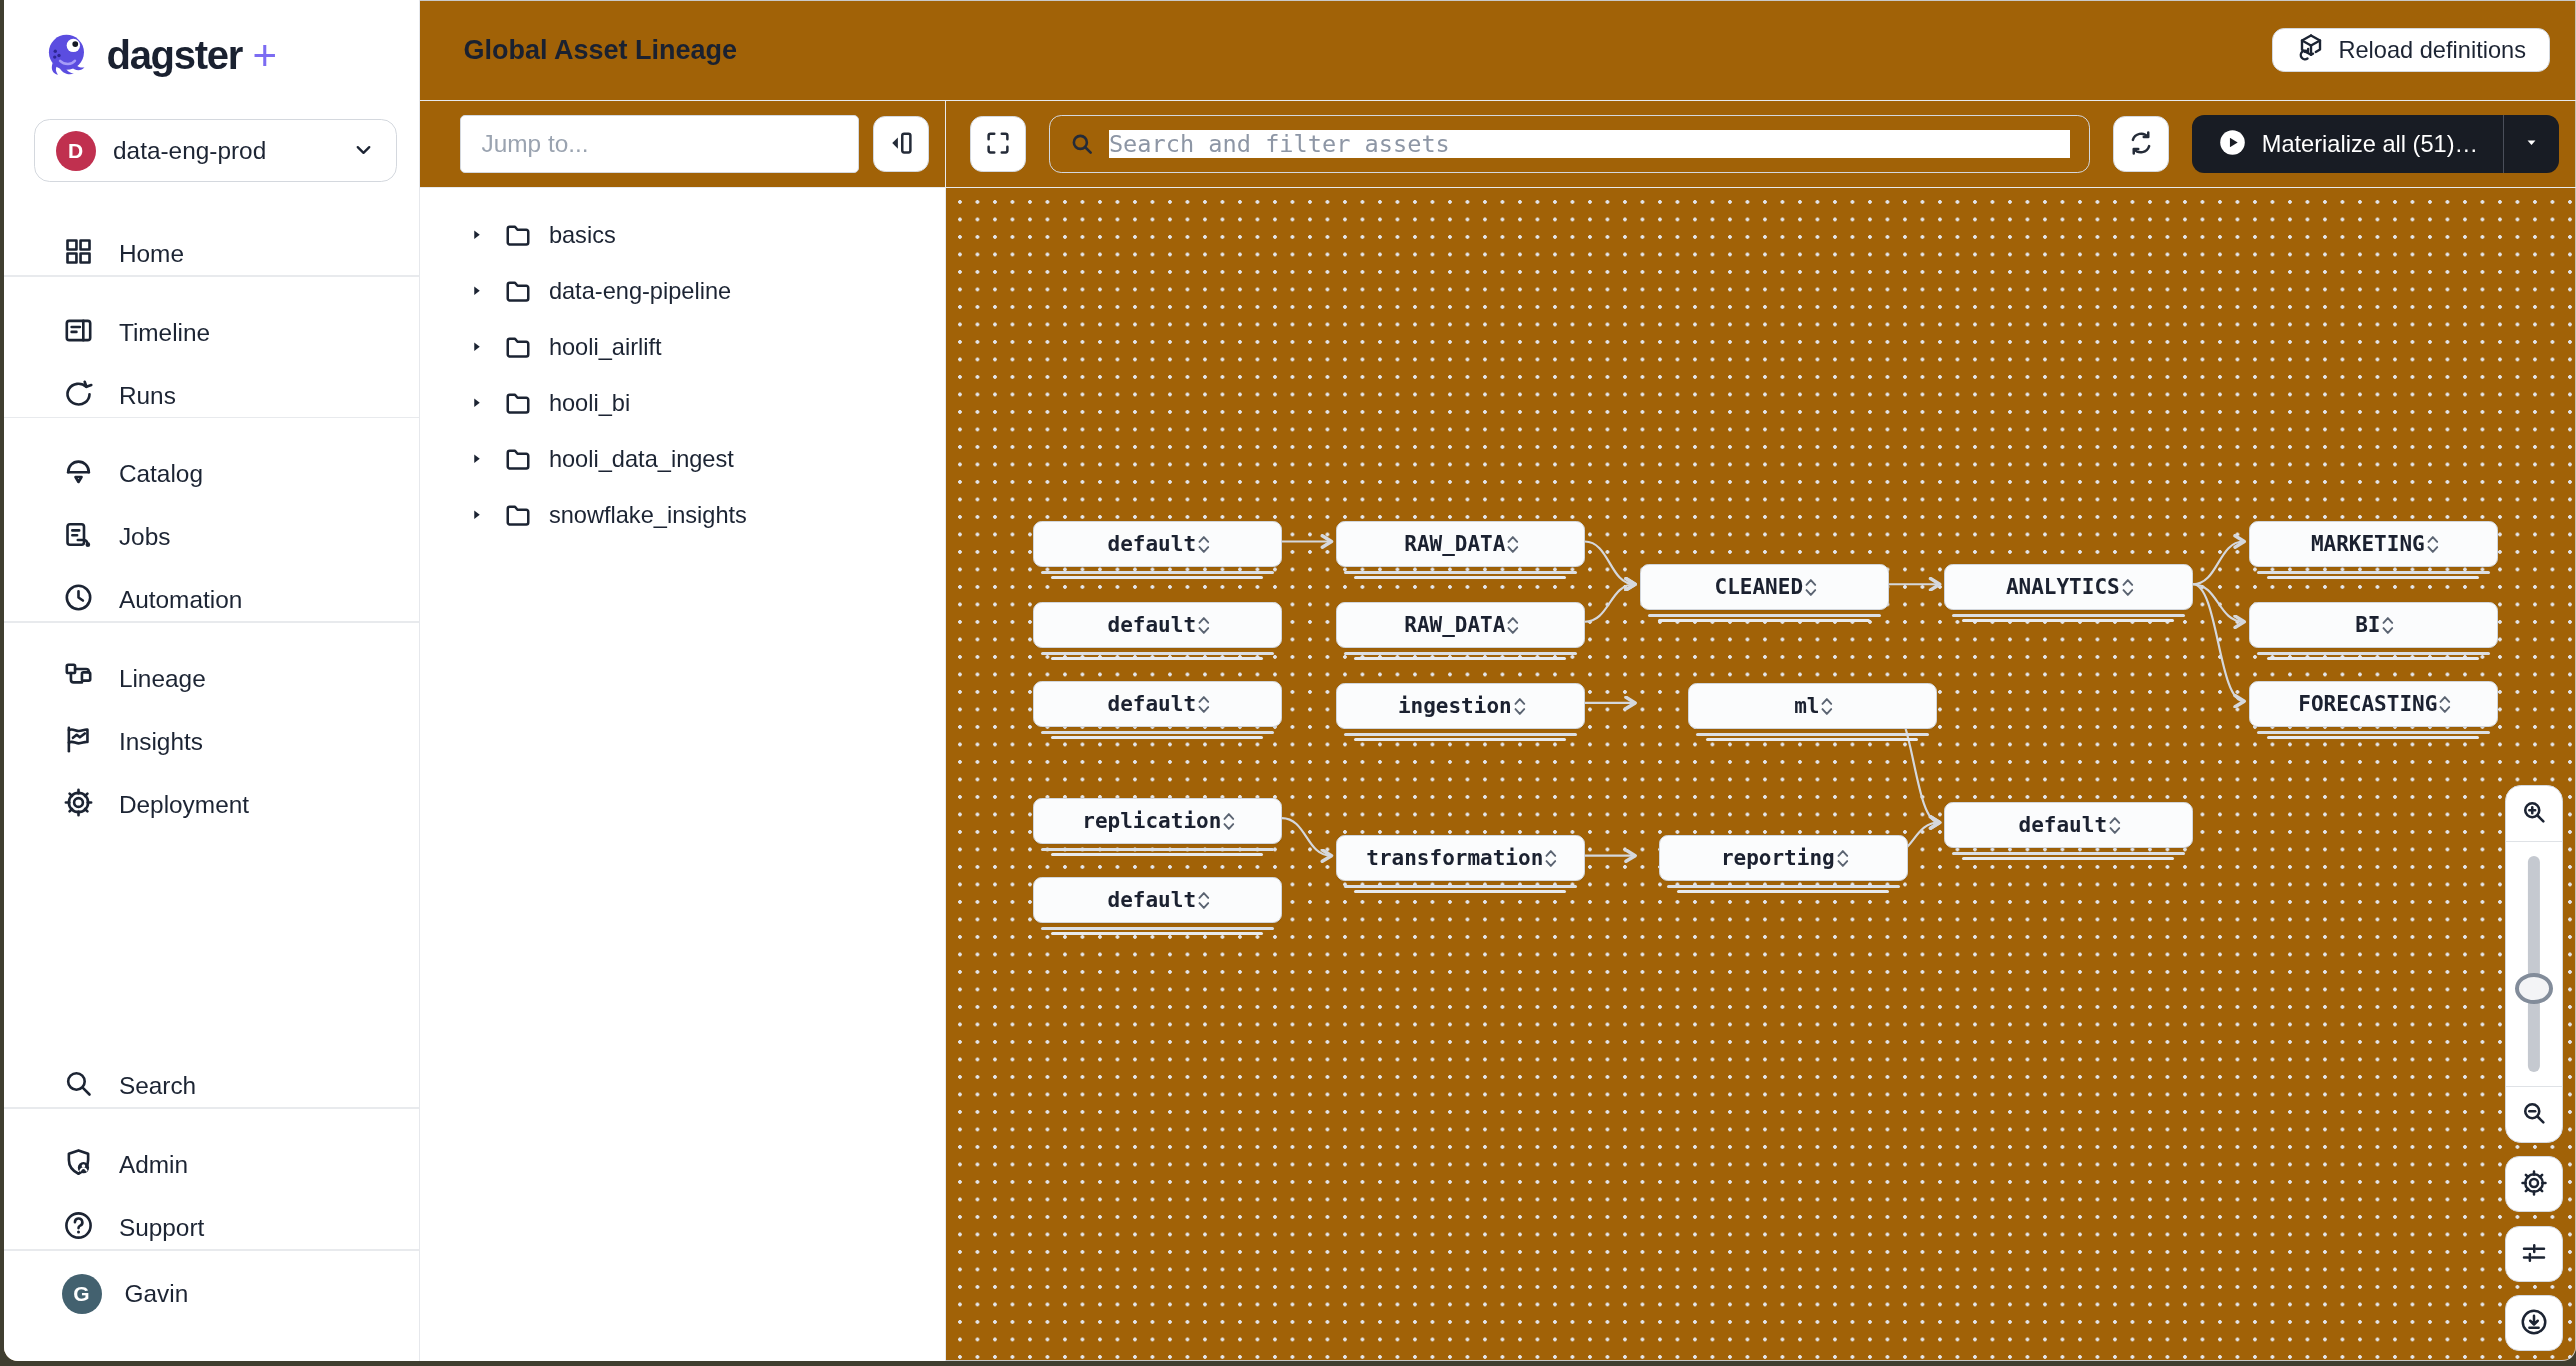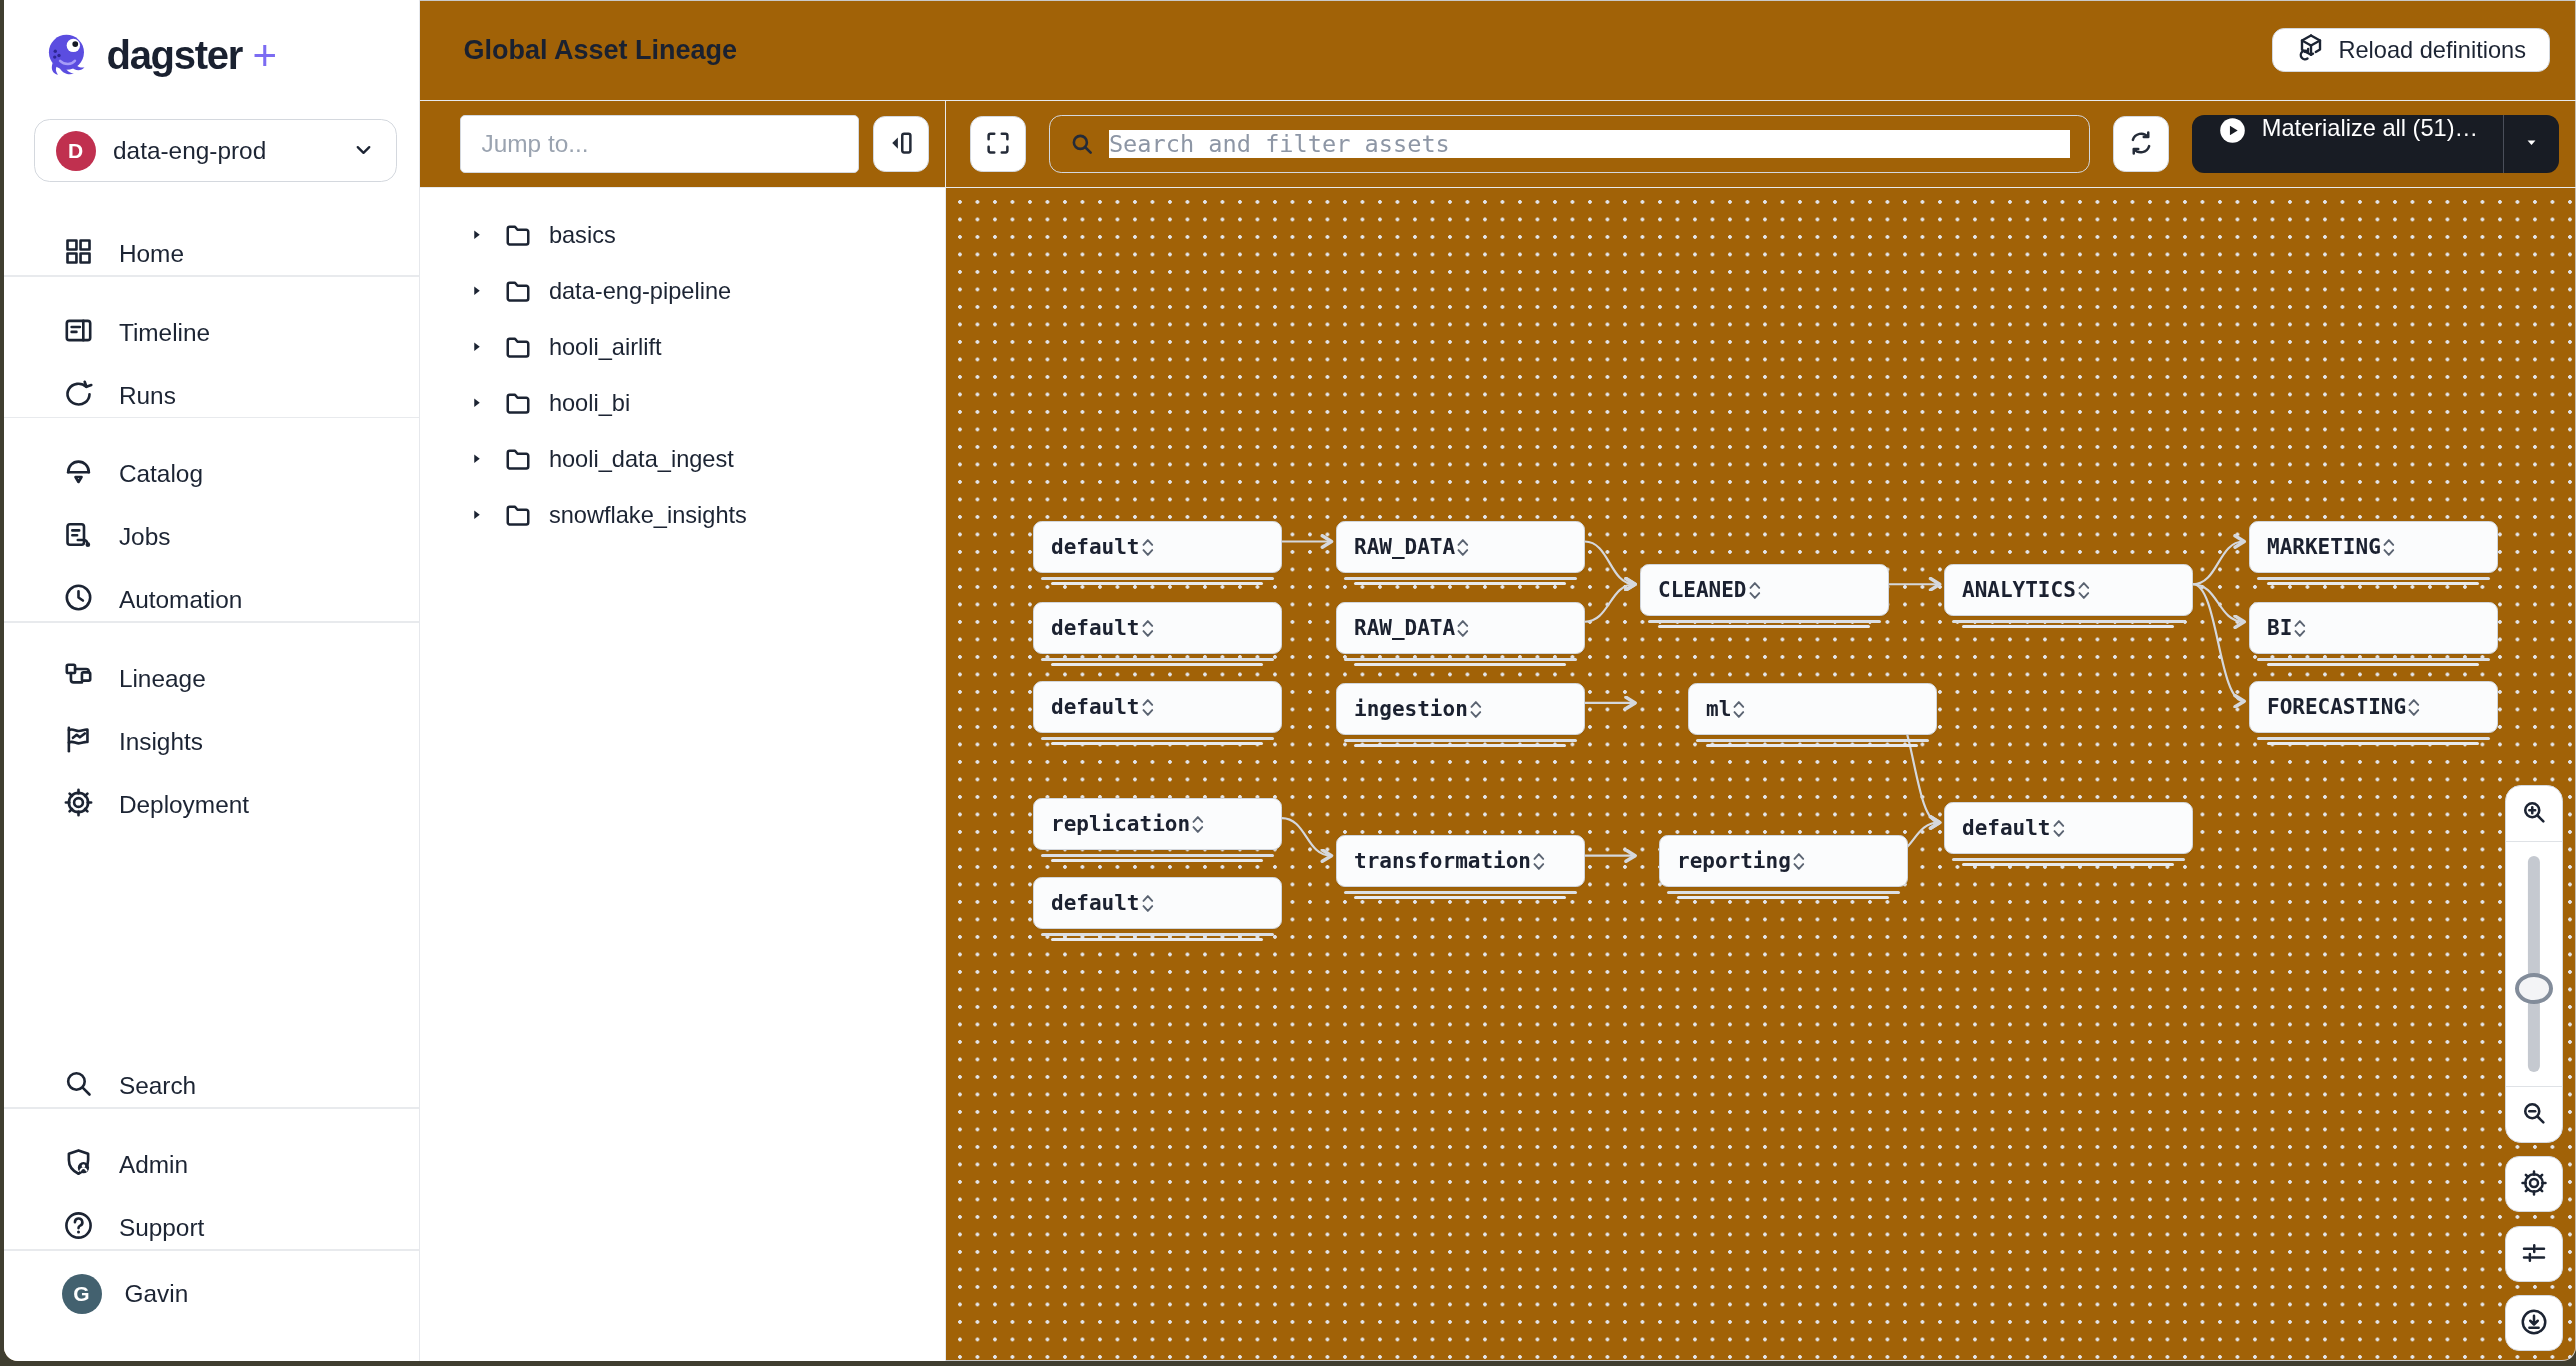--- a/index.html
+++ b/index.html
@@ -72,21 +72,21 @@
     padding: 0 17.5px 0 24.4px; gap: 23px; min-width: 0; }
   .search-box { flex: 1; height: 58px; border: 1.7px solid #d4d8de; border-radius: 12.2px;
     display: flex; align-items: center; padding: 0 19px; gap: 14px; min-width: 0; }
   .search-box svg { width: 26px; height: 26px; stroke: #242b38; fill: none;
     stroke-width: 2.4; stroke-linecap: round; flex: none; }
   .search-input { flex: 1; border: none; outline: none; font-size: 23.6px;
     font-family: "DejaVu Sans Mono", monospace; color: #1c2433; min-width: 0; }
   .search-input::placeholder { color: #8d96a5; }
   .materialize { display: flex; height: 58px; border-radius: 12.2px; overflow: hidden;
     background: #181c24; flex: none; }
-  .materialize-main { display: flex; align-items: flex-start; gap: 14px; padding: 0 24.4px;
+  .materialize-main { display: flex; align-items: center; gap: 14px; padding: 0 24.4px;
     background: none; border: none; cursor: pointer; font-family: inherit; }
   .materialize-label { color: #ffffff; font-size: 23.6px; font-weight: 500; }
   .materialize-caret { width: 56px; border: none; background: none;
     border-left: 1.7px solid #4a4f5a; display: flex; align-items: center;
     justify-content: center; cursor: pointer; }
   .materialize-caret svg { width: 19px; height: 19px; fill: #fff; }
 
   .content { flex: 1; display: flex; min-height: 0; }
   .tree-panel { width: 526px; flex: none; border-right: 1.7px solid #e8eaed;
     padding-top: 19px; background: #fff; }
@@ -99,23 +99,23 @@
     stroke-width: 2; stroke-linejoin: round; }
   .tree-label { font-size: 23.6px; color: #1c2433; }
 
   
   .canvas { flex: 1; position: relative; overflow: hidden;
     background-image: radial-gradient(circle, #e2e3e7 1.7px, transparent 2.1px);
     background-size: 17.5px 17.5px; background-position: 5.2px 5.2px; }
   .edges-svg { position: absolute; left: 0; top: 0; width: 1630px; height: 1173px; }
   .edges-svg path { stroke: #d5d8dd; stroke-width: 2.5; fill: none; }
 
-  .graph-node { position: absolute; width: 249px; height: 52px; background: #fbfcfd;
+  .graph-node { position: absolute; width: 249px; height: 46px; background: #fbfcfd;
     border: 1.7px solid #d2d6dc; border-radius: 8.7px; display: flex; align-items: center;
-    justify-content: flex-start; padding: 0 12.2px 0 17.5px;
+    justify-content: center; padding: 0 12.2px 0 17.5px;
     font-family: "DejaVu Sans Mono", monospace; font-size: 21px; font-weight: 600;
     color: #1b2130; cursor: pointer; box-shadow: 0 0.9px 1.7px rgba(16,24,40,0.05); }
   .graph-node::after { content: ""; position: absolute; left: 7px; right: 7px;
     bottom: -7.9px; height: 2.6px; background: #dcdfe3; border-radius: 1.7px; }
   .graph-node::before { content: ""; position: absolute; left: 17.5px; right: 17.5px;
     bottom: -13px; height: 2.6px; background: #e8eaed; border-radius: 1.7px; }
   .node-expand { display: flex; flex-direction: column; align-items: center; }
   .node-expand svg { width: 15.7px; height: 23px; stroke: #5b6472; fill: none;
     stroke-width: 2.2; stroke-linecap: round; stroke-linejoin: round; }
 

